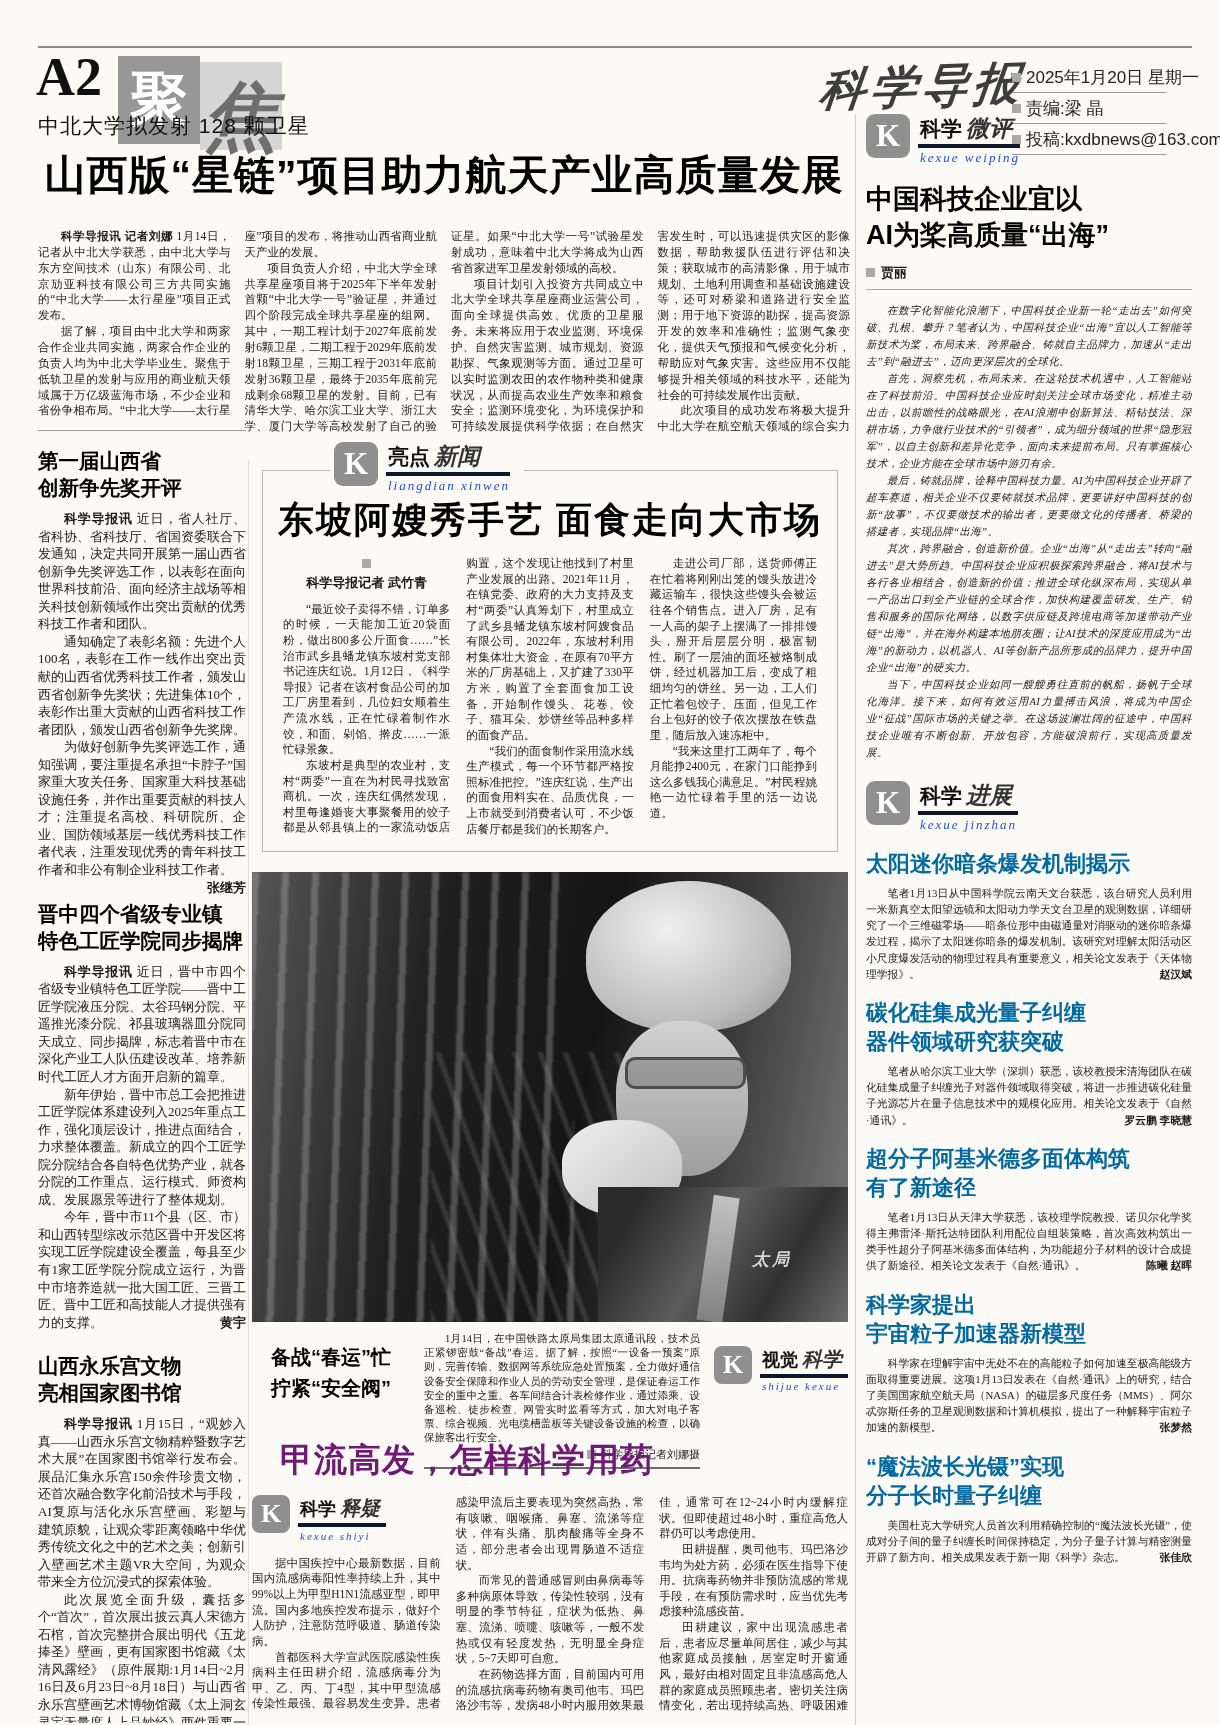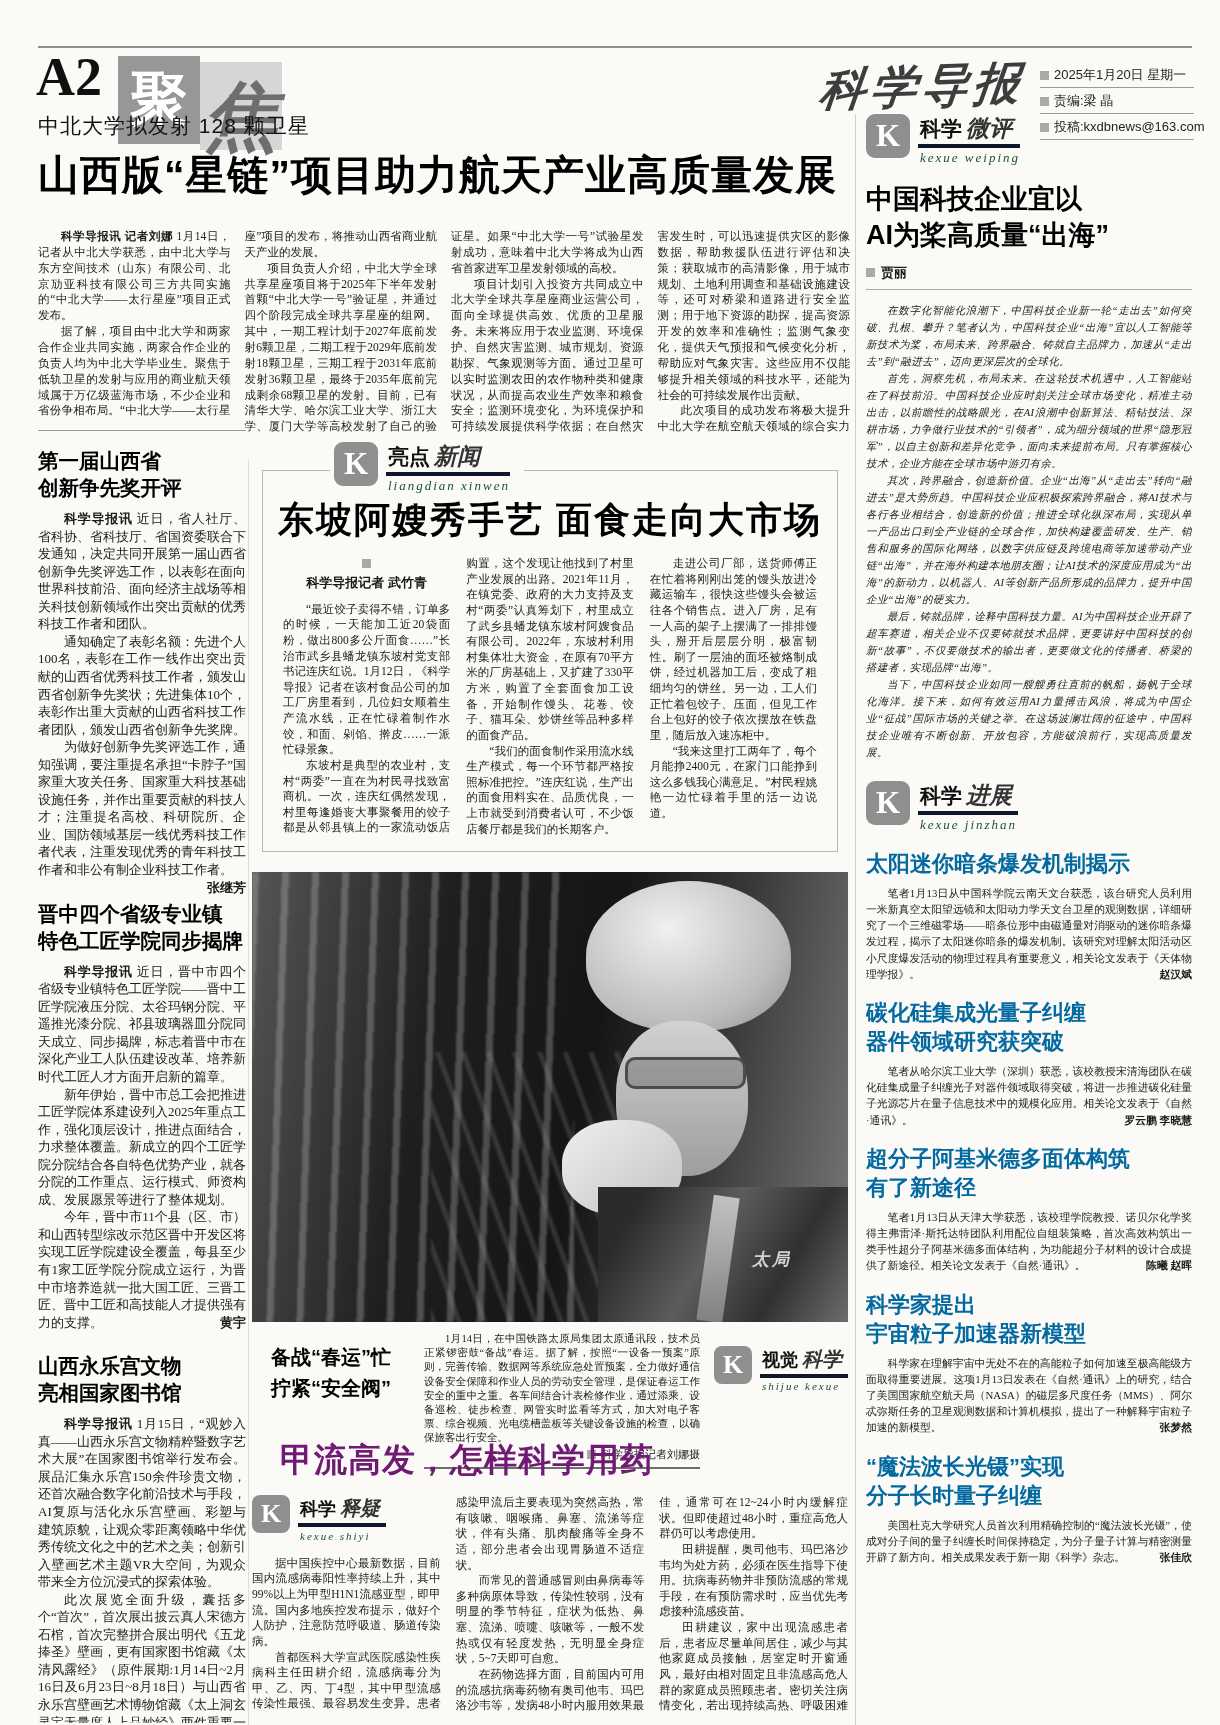--- a/index.html
+++ b/index.html
@@ -14,32 +14,32 @@
   
   #top-rule{left:38px;top:46px;width:1154px;height:2px;background:#8e8e8e;}
   #page-number{left:36px;top:50px;font-weight:700;font-size:54px;line-height:1;color:#101010;}
   #focus-logo{left:118px;top:56px;display:flex;}
   .fz1{width:82px;height:88px;background:#979797;color:#fff;font-weight:900;font-size:58px;
        display:flex;align-items:center;justify-content:center;font-family:"Liberation Sans",sans-serif;}
   .fz2{width:82px;height:88px;background:#d6d6d6;color:#6e6e6e;font-style:italic;font-weight:700;
        font-size:74px;line-height:110px;text-align:center;transform:translateY(6px);}
   #masthead{left:820px;top:56px;font-style:italic;font-weight:700;font-size:46px;color:#3d3d3d;
             letter-spacing:5px;transform:skewX(-8deg) rotate(-2deg);}
-  #pub-info{left:1040px;top:62px;width:154px;font-size:13px;color:#222;
+  #pub-info{left:1012px;top:62px;width:154px;font-size:17px;color:#222;
             font-family:"Liberation Sans",sans-serif;}
   .info-row{display:flex;align-items:center;gap:5px;border-bottom:1px solid #9b9b9b;
             padding:4px 0 3px;white-space:nowrap;}
   
   #vrule-right{left:855px;top:114px;width:1px;height:1611px;background:#cfcfcf;}
   #vrule-left{left:248px;top:460px;width:1px;height:1265px;background:#e0dedd;}
   
   #lead{left:38px;top:112px;width:812px;}
   .kicker{font-size:21px;letter-spacing:1px;color:#111;font-family:"Liberation Sans",sans-serif;}
   .lead-headline{font-weight:900;font-size:41px;letter-spacing:1px;margin-top:8px;white-space:nowrap;
-                 font-family:"Liberation Sans",sans-serif;color:#000;}
+                 font-family:"Liberation Sans",sans-serif;color:#000;text-align:center;}
   .cols{column-fill:auto;text-align:justify;overflow:hidden;}
   .cols p{text-indent:2em;}
   .lead-body{margin-top:26px;height:218px;column-count:4;column-gap:14px;
              font-size:11.5px;line-height:1.38;}
   .lead-in{font-weight:700;}
   .auth{float:right;font-weight:700;text-indent:0;margin-left:8px;}
   
   #left-col{left:38px;top:430px;width:208px;height:1293px;overflow:hidden;
             border-top:1px solid #9a9a9a;padding-top:16px;box-sizing:border-box;}
   .story{margin-bottom:21px;}
@@ -48,21 +48,21 @@
   .story-body p{font-size:13px;line-height:1.35;text-align:justify;text-indent:2em;}
   
   .sect{display:flex;align-items:flex-start;gap:8px;}
   .k-icon{width:44px;height:44px;background:#8f8f8f;border-radius:9px;color:#fff;
           font-weight:700;font-size:31px;display:flex;align-items:center;justify-content:center;
           font-family:"Liberation Serif",serif;flex:0 0 auto;}
   .sect-cn{font-weight:700;font-size:21px;line-height:1.1;color:#111;
            font-family:"Liberation Sans",sans-serif;border-bottom:4px solid #0f172a;padding:2px 6px 3px 2px;}
   .sect-cn .cn2{font-family:"Liberation Serif",serif;font-style:italic;font-weight:700;color:#333;
                 font-size:23px;margin-left:4px;}
-  .sect-py{font-style:italic;font-size:13px;color:#14532d;letter-spacing:2px;padding:2px 0 0 2px;}
+  .sect-py{font-style:italic;font-size:13px;color:#1d4ed8;letter-spacing:2px;padding:2px 0 0 2px;}
   .sect.small .k-icon{width:38px;height:38px;font-size:26px;border-radius:8px;}
   .sect.small .sect-cn{font-size:18px;}
   .sect.small .sect-cn .cn2{font-size:20px;}
   .sect.small .sect-py{font-size:11px;}
   
   #hl-box{left:262px;top:470px;width:576px;height:382px;border:1px solid #b7b7b7;box-sizing:border-box;}
   #hl-sect{left:330px;top:442px;background:#fbfaf7;padding:0 14px 0 4px;}
   #hl-headline{left:262px;top:496px;width:576px;text-align:center;font-weight:900;font-size:36px;
                letter-spacing:2px;font-family:"Liberation Sans",sans-serif;color:#000;}
   #hl-cols{left:283px;top:556px;width:534px;height:282px;column-count:3;column-gap:16px;
@@ -279,22 +279,22 @@
   </div>
   <div class="wp-headline">中国科技企业宜以
 AI为桨高质量“出海”</div>
   <div class="wp-author">
       <span class="sq"></span>
       <span>贾丽</span>
     </div>
   <div class="wp-body">
       <p>在数字化智能化浪潮下，中国科技企业新一轮“走出去”如何突破、扎根、攀升？笔者认为，中国科技企业“出海”宜以人工智能等新技术为桨，布局未来、跨界融合、铸就自主品牌力，加速从“走出去”到“融进去”，迈向更深层次的全球化。</p>
       <p>首先，洞察先机，布局未来。在这轮技术机遇中，人工智能站在了科技前沿。中国科技企业应时刻关注全球市场变化，精准主动出击，以前瞻性的战略眼光，在AI浪潮中创新算法、精钻技法、深耕市场，力争做行业技术的“引领者”，成为细分领域的世界“隐形冠军”，以自主创新和差异化竞争，面向未来提前布局。只有掌握核心技术，企业方能在全球市场中游刃有余。</p>
+      <p>最后，铸就品牌，诠释中国科技力量。AI为中国科技企业开辟了超车赛道，相关企业不仅要铸就技术品牌，更要讲好中国科技的创新“故事”，不仅要做技术的输出者，更要做文化的传播者、桥梁的搭建者，实现品牌“出海”。</p>
       <p>其次，跨界融合，创造新价值。企业“出海”从“走出去”转向“融进去”是大势所趋。中国科技企业应积极探索跨界融合，将AI技术与各行各业相结合，创造新的价值；推进全球化纵深布局，实现从单一产品出口到全产业链的全球合作，加快构建覆盖研发、生产、销售和服务的国际化网络，以数字供应链及跨境电商等加速带动产业链“出海”，并在海外构建本地朋友圈；让AI技术的深度应用成为“出海”的新动力，以机器人、AI等创新产品所形成的品牌力，提升中国企业“出海”的硬实力。</p>
-      <p>最后，铸就品牌，诠释中国科技力量。AI为中国科技企业开辟了超车赛道，相关企业不仅要铸就技术品牌，更要讲好中国科技的创新“故事”，不仅要做技术的输出者，更要做文化的传播者、桥梁的搭建者，实现品牌“出海”。</p>
       <p>当下，中国科技企业如同一艘艘勇往直前的帆船，扬帆于全球化海洋。接下来，如何有效运用AI力量搏击风浪，将成为中国企业“征战”国际市场的关键之举。在这场波澜壮阔的征途中，中国科技企业唯有不断创新、开放包容，方能破浪前行，实现高质量发展。</p>
     </div>
 
   <div class="sect jz-sect">
     <div class="k-icon">K</div>
     <div>
       <div class="sect-cn"><span>科学</span><span class="cn2">进展</span></div>
       <div class="sect-py">kexue jinzhan</div>
     </div>
   </div>

